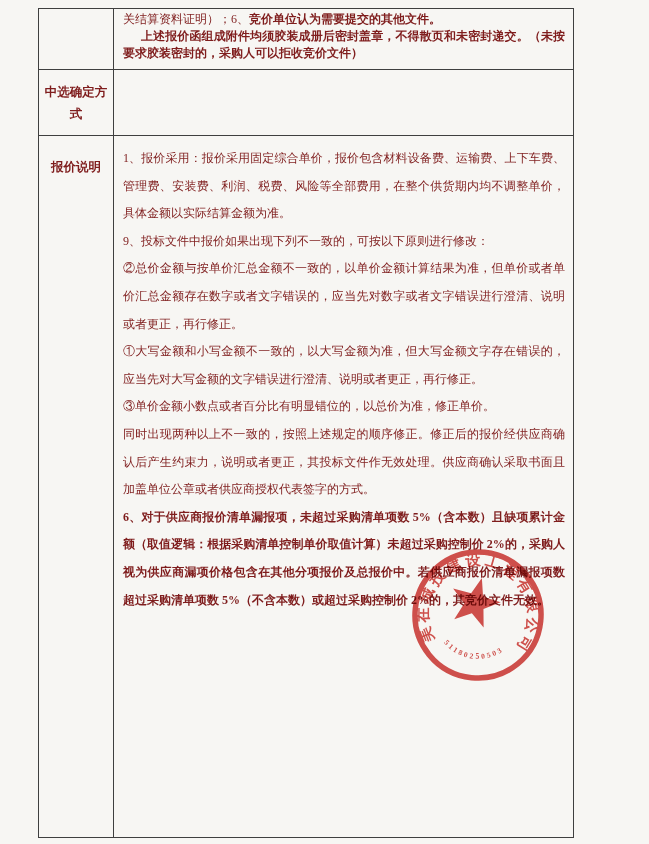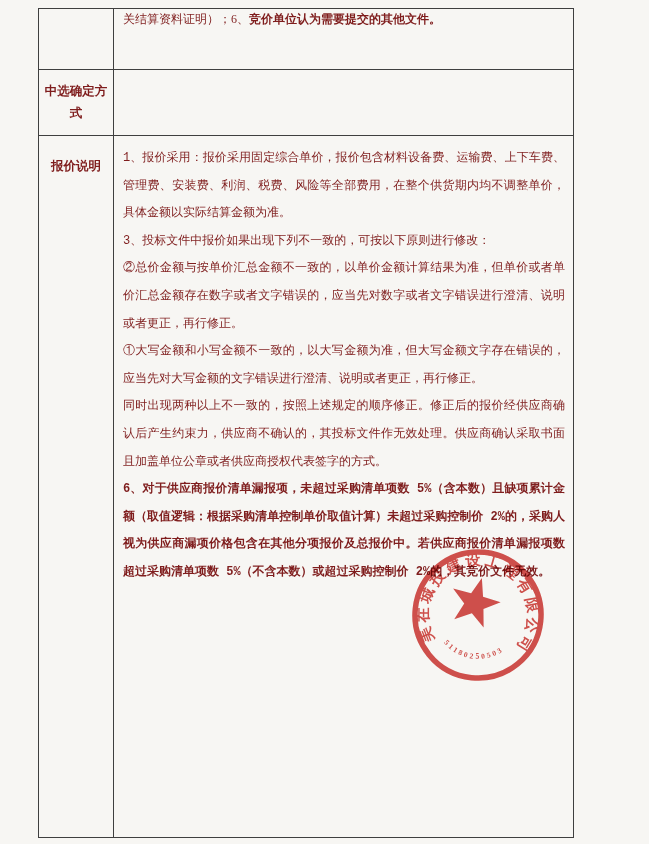--- a/index.html
+++ b/index.html
@@ -24,71 +24,72 @@
   .row1 { height:61px; }
   .row2 { height:66px; }
   .row3 { flex:1; }
   .label-cell {
     width:75px; box-sizing:border-box;
     border-right:1.5px solid #3f3f3f;
     font-weight:bold; font-size:12.5px;
     display:flex; align-items:center; justify-content:center;
     text-align:center; padding:4px; line-height:22px;
     flex-shrink:0;
-    font-family:Liberation Mono, monospace;
   }
   .label-cell.top-align { align-items:flex-start; padding-top:20px; }
   .content-cell {
     flex:1; box-sizing:border-box;
     padding:2px 8px 0 9px;
     font-size:12px;
     text-align:justify; text-justify:inter-character;
     word-break:break-all;
   }
   .row1 .content-cell p { margin:0; line-height:17px; }
   .row1 .indent { text-indent:1.5em; }
   .bold { font-weight:bold; }
   .row2 .content-cell p { margin:0; line-height:16.2px; text-indent:2em; padding-top:1px; }
   .row3 .content-cell { padding-top:9px; }
-  .row3 .content-cell p.para { margin:0; line-height:27.6px;font-family:Liberation Mono, monospace; }
+  .row3 .content-cell p.para { margin:0; line-height:27.6px; }
   .stamp {
     position:absolute; left:398px; top:535px;
     width:160px; height:160px;
     transform:rotate(6deg);
     opacity:.88;
     mix-blend-mode:multiply;
     pointer-events:none;
   }
 </style>
 </head>
 <body>
 
 <div class="page">
 
   <div class="doc-table">
 
     <div class="row row1 bordered">
       <div class="label-cell"></div>
       <div class="content-cell">
         <p><span>关结算资料证明）；6、</span><span class="bold">竞价单位认为需要提交的其他文件。</span></p>
+        <p class="bold indent">上述报价函组成附件均须胶装成册后密封盖章，不得散页和未密封递交。（未按要求胶装密封的，采购人可以拒收竞价文件）</p>
       </div>
     </div>
 
     <div class="row row2 bordered">
       <div class="label-cell">中选确定方式</div>
     </div>
 
     <div class="row row3">
       <div class="label-cell top-align">报价说明</div>
       <div class="content-cell">
           <p class="para">1、报价采用：报价采用固定综合单价，报价包含材料设备费、运输费、上下车费、管理费、安装费、利润、税费、风险等全部费用，在整个供货期内均不调整单价，具体金额以实际结算金额为准。</p>
-          <p class="para">3、投标文件中报价如果出现下列不一致的，可按以下原则进行修改：</p>
+          <p class="para">9、投标文件中报价如果出现下列不一致的，可按以下原则进行修改：</p>
           <p class="para">②总价金额与按单价汇总金额不一致的，以单价金额计算结果为准，但单价或者单价汇总金额存在数字或者文字错误的，应当先对数字或者文字错误进行澄清、说明或者更正，再行修正。</p>
           <p class="para">①大写金额和小写金额不一致的，以大写金额为准，但大写金额文字存在错误的，应当先对大写金额的文字错误进行澄清、说明或者更正，再行修正。</p>
-          <p class="para">同时出现两种以上不一致的，按照上述规定的顺序修正。修正后的报价经供应商确认后产生约束力，供应商不确认的，其投标文件作无效处理。供应商确认采取书面且加盖单位公章或者供应商授权代表签字的方式。</p>
+          <p class="para">③单价金额小数点或者百分比有明显错位的，以总价为准，修正单价。</p>
+          <p class="para">同时出现两种以上不一致的，按照上述规定的顺序修正。修正后的报价经供应商确认后产生约束力，说明或者更正，其投标文件作无效处理。供应商确认采取书面且加盖单位公章或者供应商授权代表签字的方式。</p>
           <p class="para bold">6、对于供应商报价清单漏报项，未超过采购清单项数 5%（含本数）且缺项累计金额（取值逻辑：根据采购清单控制单价取值计算）未超过采购控制价 2%的，采购人视为供应商漏项价格包含在其他分项报价及总报价中。若供应商报价清单漏报项数超过采购清单项数 5%（不含本数）或超过采购控制价 2%的，其竞价文件无效。</p>
         </div>
     </div>
 
   </div>
 
   <svg class="stamp" viewBox="0 0 160 160" xmlns="http://www.w3.org/2000/svg">
     <circle cx="80" cy="80" r="63" fill="none" stroke-width="5.5" stroke="#cf3a35"></circle>
     <polygon points="80,42.9 83.1,61.2 101.2,64.9 84.8,73.4 86.9,91.9 73.7,78.8 56.8,86.6 65.1,70 52.5,56.3 70.9,59.1" fill="#cf3a35"></polygon>
     <path id="sealTextArc" d="M 40.6 110.8 A 50 50 0 1 1 119.4 110.8" fill="none"></path>

